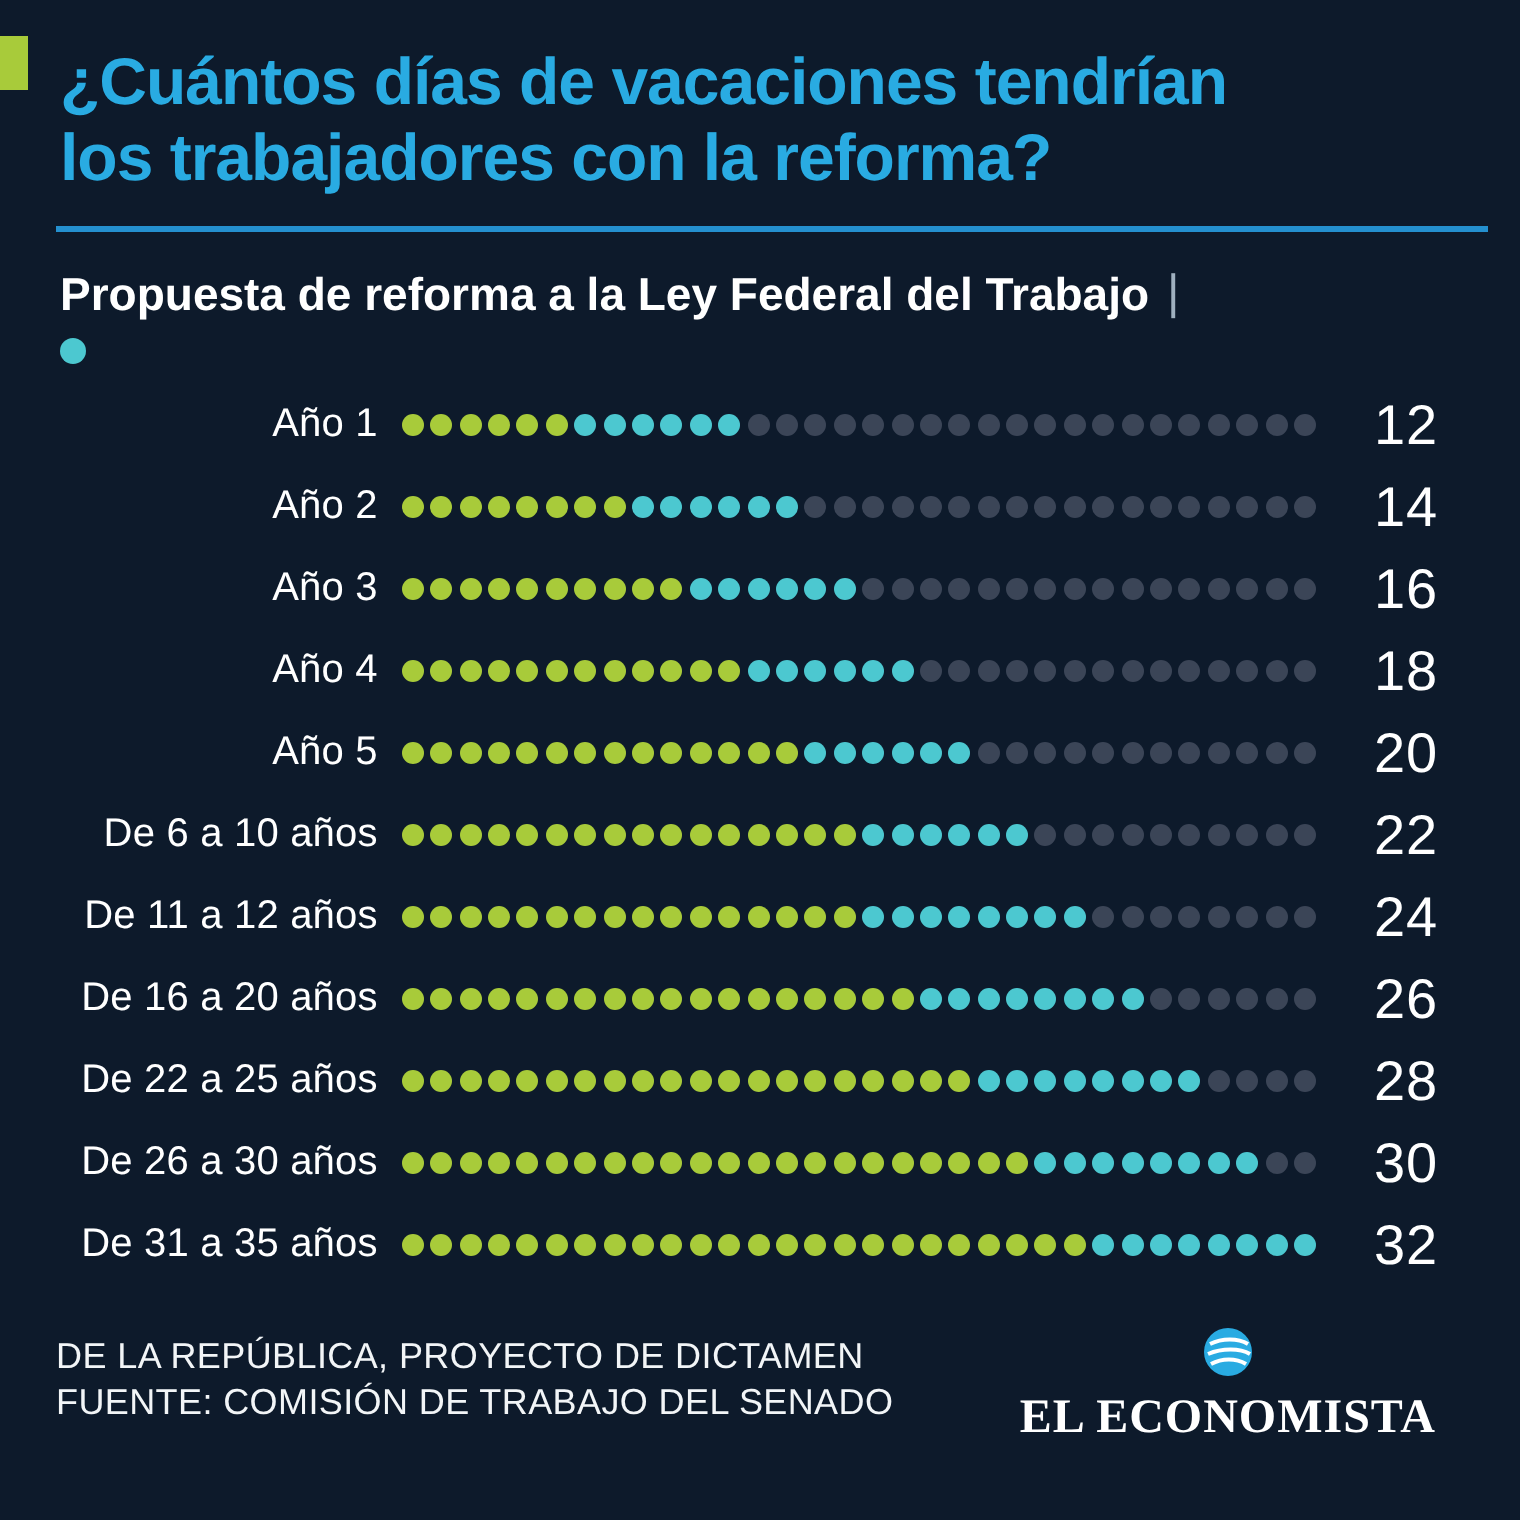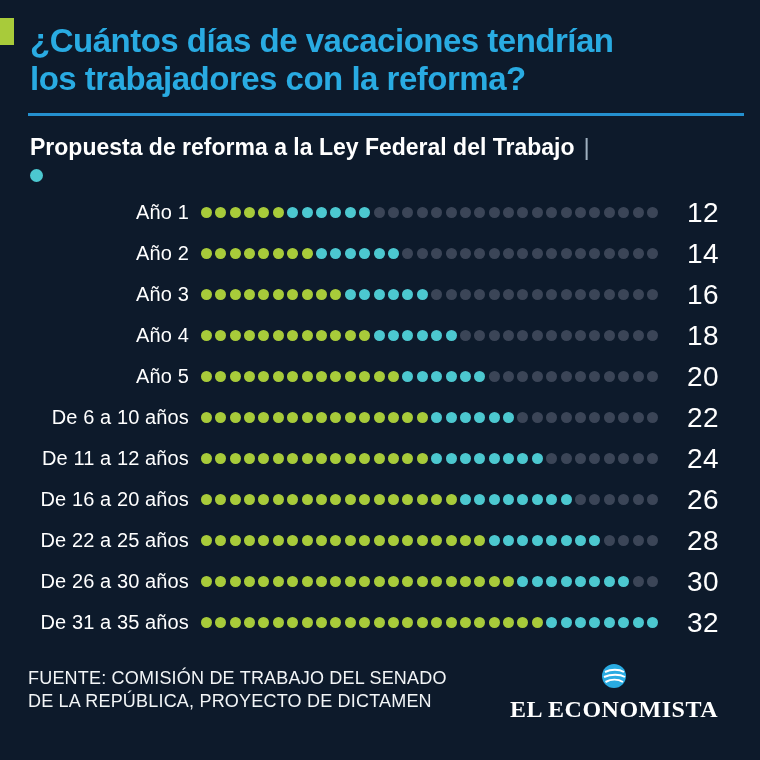--- a/index.html
+++ b/index.html
@@ -518,22 +518,22 @@
           <span class="dot c"></span>
           <span class="dot c"></span>
           <span class="dot c"></span>
         </div>
         <span class="row-value">32</span>
       </div>
     </div>
 
   <div class="footer">
     <div class="source">
+      <div>DE LA REPÚBLICA, PROYECTO DE DICTAMEN</div>
       <div>FUENTE: COMISIÓN DE TRABAJO DEL SENADO</div>
-      <div>DE LA REPÚBLICA, PROYECTO DE DICTAMEN</div>
     </div>
     <div class="brand">
       <svg width="26" height="26" viewBox="0 0 26 26" aria-hidden="true">
         <circle cx="13" cy="13" r="12" fill="#29abe2"></circle>
         <path d="M4 9 C10 6, 18 6, 23 9" stroke="#ffffff" stroke-width="2" fill="none"></path>
         <path d="M3 14 C10 11, 19 11, 24 14" stroke="#ffffff" stroke-width="2" fill="none"></path>
         <path d="M4.5 19 C10 16, 17 16, 22 19" stroke="#ffffff" stroke-width="2" fill="none"></path>
       </svg>
       <span class="brand-name">EL ECONOMISTA</span>
     </div>

